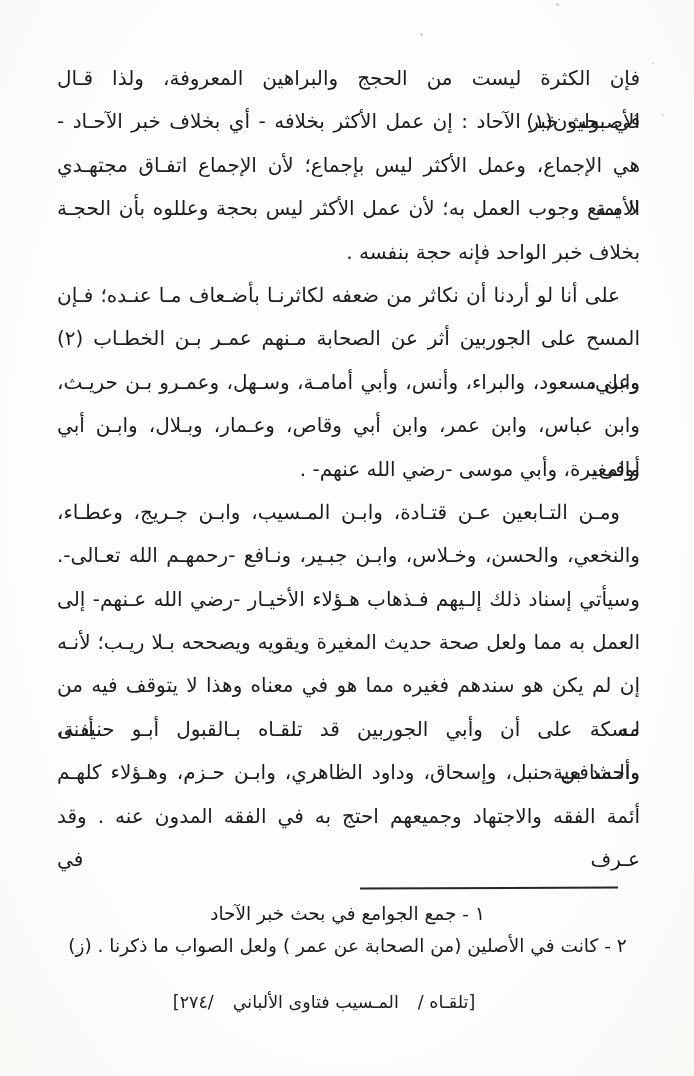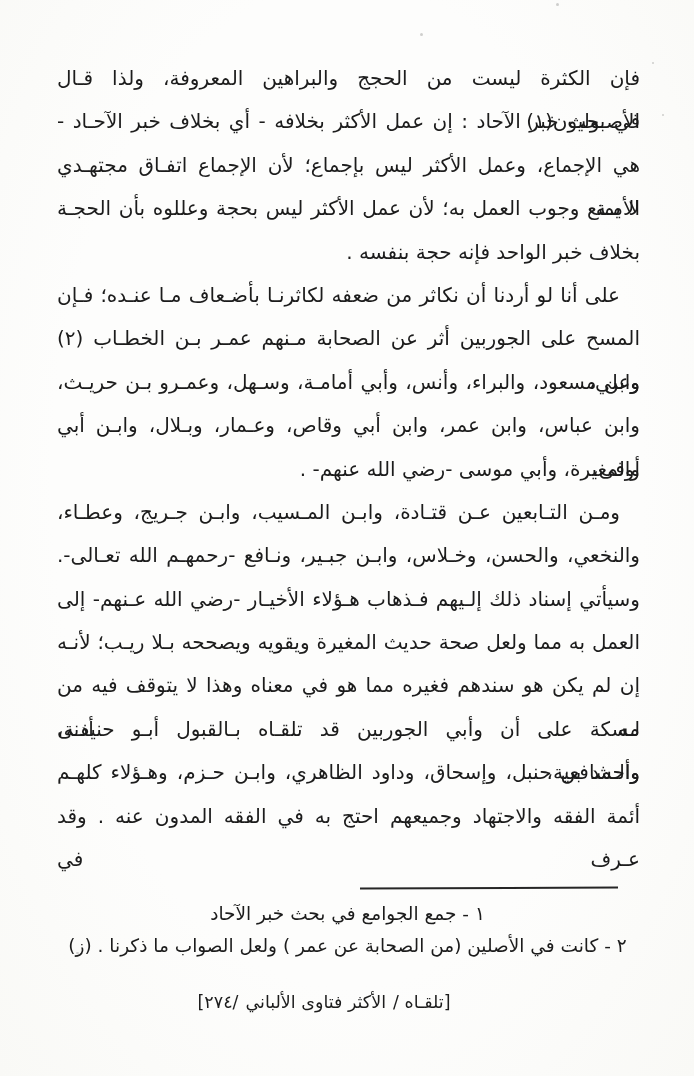--- a/index.html
+++ b/index.html
@@ -23,21 +23,21 @@
     font-size:20px;
     letter-spacing:0;
   }
   .line {
     height:43.4px;
     line-height:43.4px;
     white-space:nowrap;
   }
   .line.j  { text-align:justify; text-align-last:justify; white-space:normal; }
   .line.r  { text-align:right; }
-  .line.indent { padding-right:20px; }
+  .line.indent { padding-right:20px;font-family:Liberation Serif, serif; }
 
   
   .fn-rule {
     position:absolute;
     top:887px; right:76px;
     width:258px; height:2px;
     background:#262626;
     transform:rotate(-0.25deg);
   }
   .footnotes {
@@ -50,21 +50,21 @@
   .fn-line { line-height:31.5px;text-align:center; }
 
   
   .footer {
     position:absolute;
     top:992px; left:0; right:46px;
     display:flex;
     direction:ltr;
     justify-content:center;
     align-items:baseline;
-    gap:7px;
+    gap:19px;
     font-size:17.5px;
     color:#1d1d1d;
   }
   .footer .seg { white-space:nowrap; }
 
   
   .speck {
     position:absolute;
     background:#8a8a86;
     border-radius:50%;
@@ -99,21 +99,21 @@
 
   <div class="fn-rule"></div>
 
   <div class="footnotes">
     <div class="fn-line">١ - جمع الجوامع في بحث خبر الآحاد</div>
     <div class="fn-line">٢ - كانت في الأصلين (من الصحابة عن عمر ) ولعل الصواب ما ذكرنا . (ز)</div>
   </div>
 
   <div class="footer">
     <span class="seg" dir="ltr">[٢٧٤/</span>
-    <span class="seg" dir="rtl">الأكثر فتاوى الألباني</span>
+    <span class="seg" dir="rtl">المـسيب فتاوى الألباني</span>
     <span class="seg" dir="ltr">/ تلقـاه]</span>
   </div>
 
   <div class="speck" style="left:556px; top:3px;  width:3px; height:3px;"></div>
   <div class="speck" style="left:420px; top:33px; width:3px; height:3px;"></div>
   <div class="speck" style="left:652px; top:62px; width:2px; height:2px;"></div>
   <div class="speck" style="left:662px; top:114px;width:2px; height:2px;"></div>
   <div class="speck" style="left:76px;  top:952px;width:3px; height:2px;"></div>
 
 </div>

